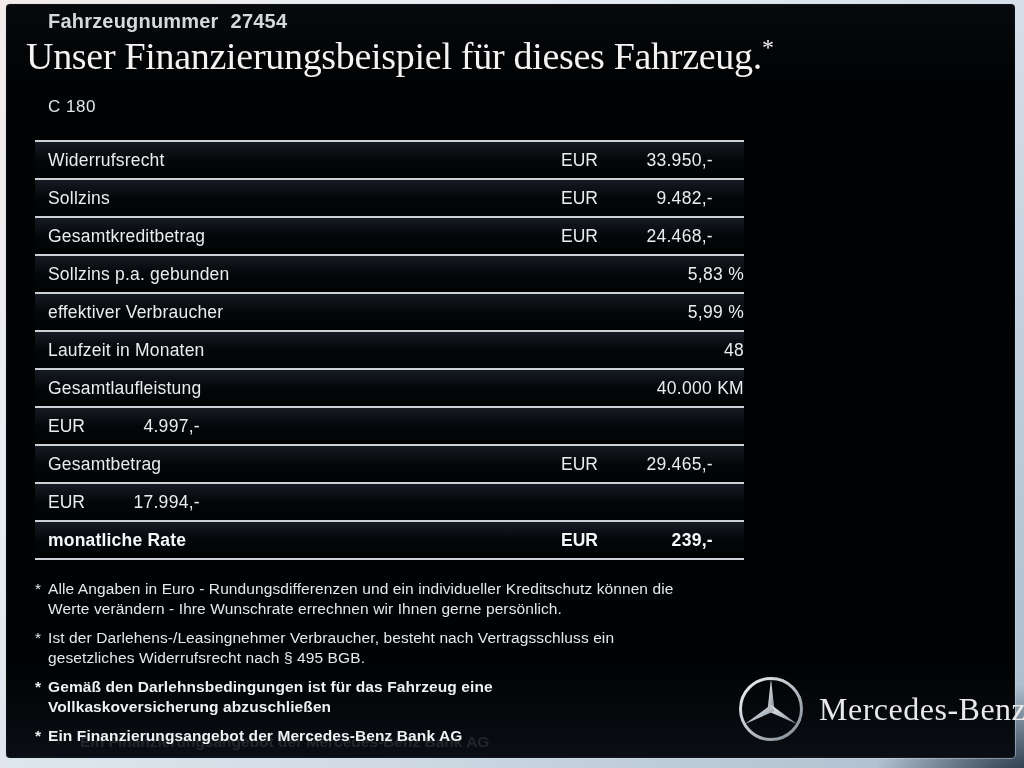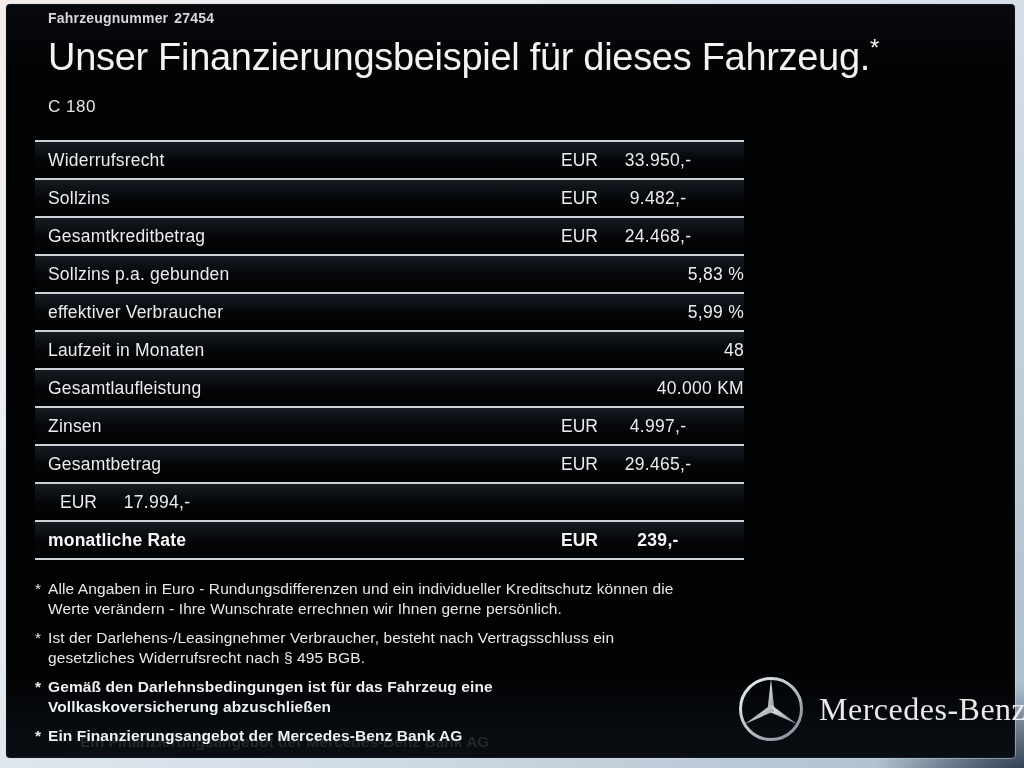--- a/index.html
+++ b/index.html
@@ -12,49 +12,49 @@
   }
   .content{
     position:absolute;left:6px;top:4px;width:1009px;height:754px;
     background:linear-gradient(180deg,#07090d 0%,#010203 10%,#010203 88%,#0a0e14 100%);
     border-radius:4px;
     box-shadow:0 0 0 1px rgba(205,220,235,0.45), inset 0 0 2px rgba(255,255,255,0.15);
     color:#eceef0;
   }
   .vehno{
     position:absolute;left:42px;top:6px;
-    font-size:14px;font-weight:600;color:#d6d8da;letter-spacing:0.2px;
-    display:flex;gap:6px;
+    font-size:20px;font-weight:600;color:#d6d8da;letter-spacing:0.2px;
+    display:flex;gap:12px;
   }
   .title{
-    position:absolute;left:42px;top:30px;
-    font-family:Liberation Sans, sans-serif;font-weight:400;
+    position:absolute;left:20px;top:30px;
+    font-family:Liberation Serif, serif;font-weight:400;
     font-size:38px;color:#f3f3f3;letter-spacing:-0.3px;white-space:nowrap;
   }
   .title sup{font-size:24px;}
   .model{
     position:absolute;left:42px;top:93px;
     font-size:17px;color:#e4e6e8;letter-spacing:0.5px;
   }
   .fintable{
     position:absolute;left:29px;top:136px;width:709px;
     border-bottom:2px solid #ccd1d7;
   }
   .row{
     height:38px;box-sizing:border-box;
     border-top:2px solid #ccd1d7;
     display:flex;align-items:center;
     padding-left:13px;
     background:linear-gradient(180deg,rgba(54,64,82,0.40) 0%,rgba(16,20,28,0.22) 50%,rgba(0,0,0,0) 100%);
     font-size:17.5px;color:#eaecee;
   }
   .row .label{flex:1;letter-spacing:0.2px;}
-  .row .value{width:183px;display:flex;align-items:center;margin-left:12px;}
+  .row .value{width:183px;display:flex;align-items:center;}
   .row .cur{width:42px;}
-  .row .amt{flex:1;text-align:center;padding-right:31px;letter-spacing:0.3px;}
+  .row .amt{flex:1;text-align:right;padding-right:31px;letter-spacing:0.3px;}
   .row.center .value{justify-content:flex-end;}
   .row.center .amt{flex:none;text-align:center;padding-right:0;}
   .row.bold{font-weight:700;color:#f6f7f8;}
   .footnotes{position:absolute;left:29px;top:575px;width:706px;}
   .footnote{
     display:flex;margin-bottom:9px;
     font-size:15.5px;line-height:20px;color:#e6e8ea;letter-spacing:0.1px;
   }
   .footnote .marker{width:13px;flex:none;}
   .footnote.bold{font-weight:700;color:#eef0f2;}
@@ -130,21 +130,20 @@
           <span class="amt">48</span>
         </span>
     </div>
     <div class="row center">
       <span class="label">Gesamtlaufleistung</span>
       <span class="value">
           <span class="amt">40.000 KM</span>
         </span>
     </div>
     <div class="row">
-      <span class="label">Zinsen</span>
       <span class="value">
           <span class="cur">EUR</span>
           <span class="amt">4.997,-</span>
         </span>
     </div>
     <div class="row">
       <span class="label">Gesamtbetrag</span>
       <span class="value">
           <span class="cur">EUR</span>
           <span class="amt">29.465,-</span>

